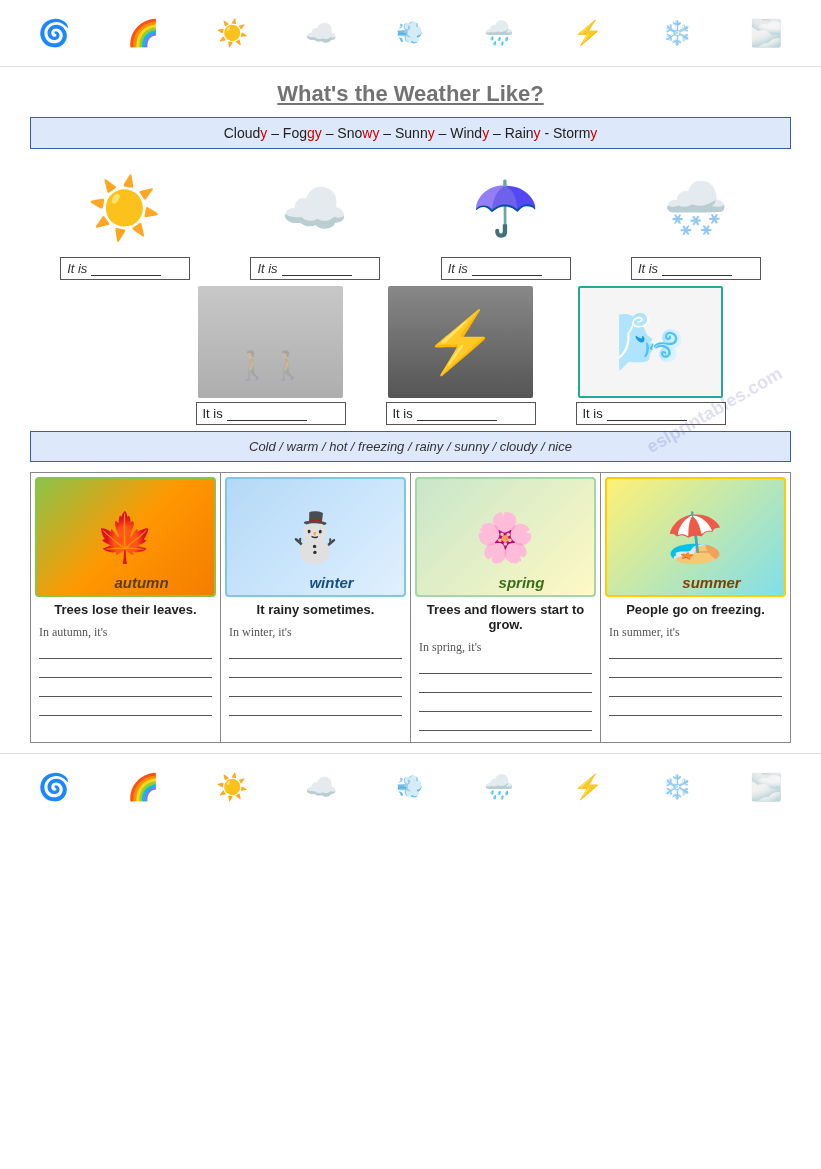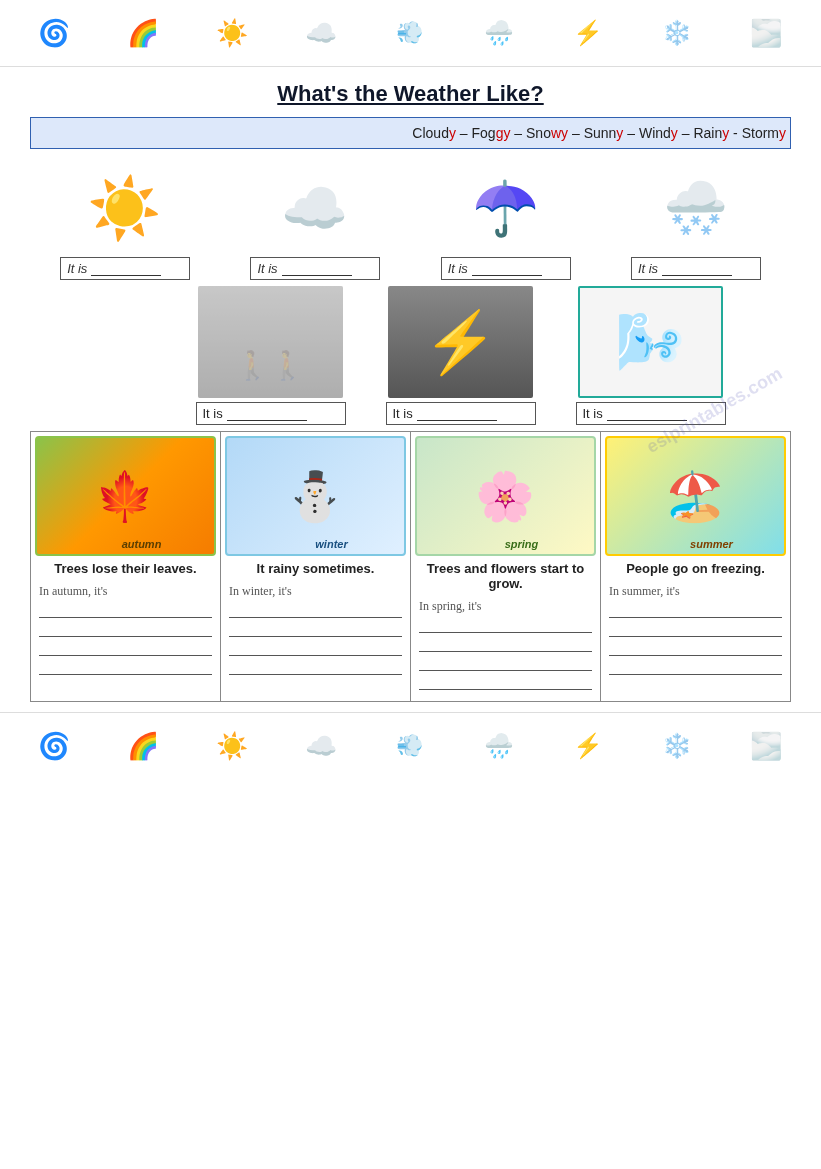--- a/index.html
+++ b/index.html
@@ -34,44 +34,44 @@
       justify-content: center;
       width: 60px;
       height: 50px;
     }
 
     
     .page-title {
       text-align: center;
       font-size: 22px;
       font-weight: bold;
-      color: #0f172a;
+      color: #737373;
       text-decoration: underline;
       margin: 14px 0 10px 0;
     }
 
     
     .content {
       padding: 0 30px;
     }
 
     .section-label {
       font-size: 13px;
       margin-bottom: 8px;
       margin-top: 6px;
     }
 
     
     .word-bank {
       border: 1px solid #3060b0;
       background: #dde8fa;
-      padding: 7px 4px;
+      padding: 7px 20px;
       font-size: 14px;
       margin-bottom: 14px;
-      text-align: right;
+      text-align: center;
     }
 
     
     .pics-row {
       display: flex;
       align-items: flex-end;
       justify-content: space-around;
       margin-bottom: 6px;
     }
     .pic-cell {
@@ -188,21 +188,21 @@
     .season-img.autumn { background: linear-gradient(135deg, #8BC34A 0%, #FF9800 50%, #f57c00 100%); border: 2px solid #8BC34A; }
     .season-img.winter { background: linear-gradient(135deg, #b3d9f7 0%, #e0f0ff 100%); border: 2px solid #7ec8e3; }
     .season-img.spring { background: linear-gradient(135deg, #c8e6c9 0%, #fff9c4 100%); border: 2px solid #a5d6a7; }
     .season-img.summer { background: linear-gradient(135deg, #fff176 0%, #80deea 100%); border: 2px solid #ffcc02; }
 
     .season-label {
       position: absolute;
       bottom: 4px;
       left: 0; right: 0;
       text-align: center;
-      font-size: 11px;
+      font-size: 15px;
       font-style: italic;
       color: #336;
       font-weight: bold;
       padding-left: 32px;
     }
     .season-desc {
       text-align: center;
       font-weight: bold;
       font-size: 13px;
       padding: 5px 4px 4px 4px;
@@ -371,20 +371,21 @@
         <span>🌬️</span>
       </div>
       <div class="answer-box2">
         <span class="label">It is</span>
         <span class="answer-line2"></span>
       </div>
     </div>
   </div>
 
 
+  <div class="word-bank2">Cold / warm / hot / freezing / rainy / sunny / cloudy / nice</div>
 
   <table class="season-table">
     <tbody>
         <tr>
 
       <td>
         <div class="season-img autumn">
           <span class="season-emoji">🍁</span>
           <span class="season-label" style="color:#5a3e00;font-style:italic;">autumn</span>
         </div>

